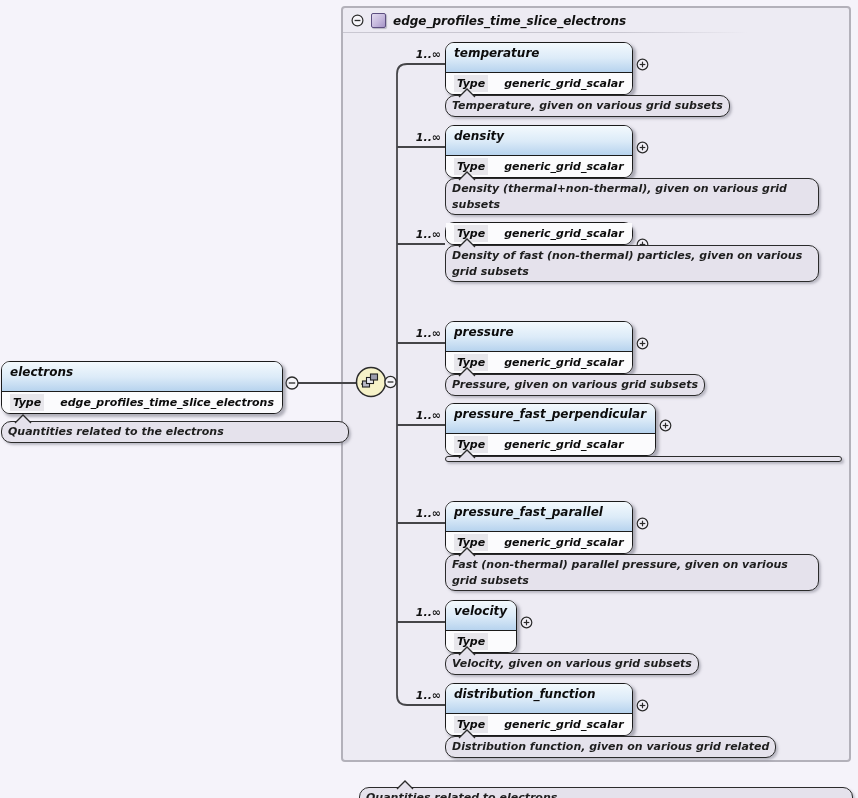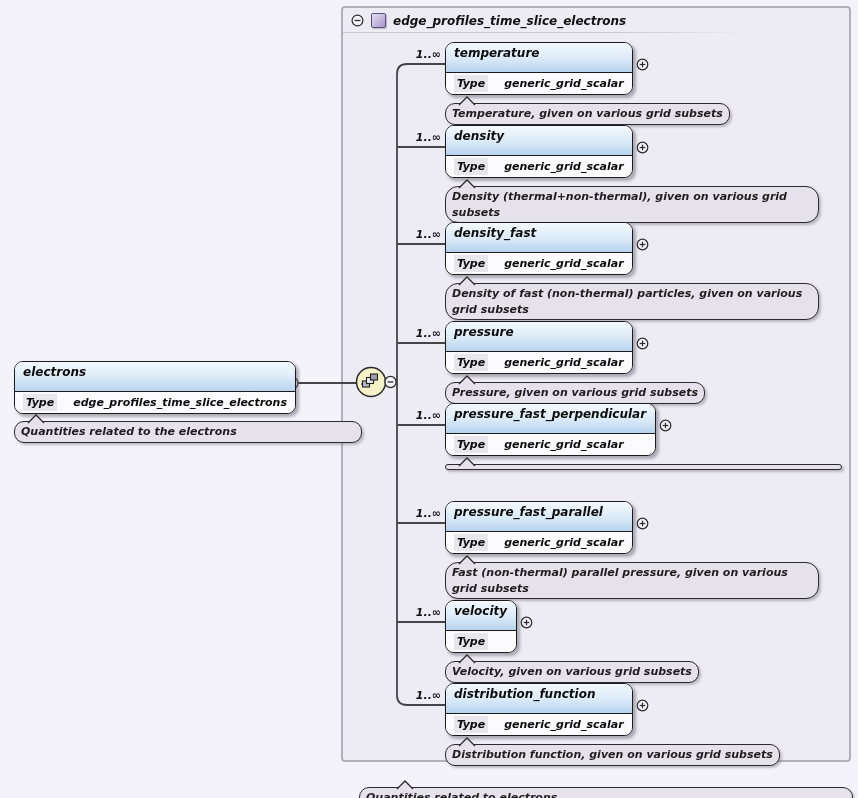--- a/index.html
+++ b/index.html
@@ -71,32 +71,31 @@
     display:flex;align-items:center;gap:16px;
     font-size:11px;font-weight:bold;color:#0c0c0c;white-space:nowrap;
     background:#fbfbfd;border-radius:0 0 8px 8px;
   }
   .type-chip{background:#e7e6eb;padding:0 3px;}
   .plus-icon{position:absolute;right:-17px;top:15px;}
 
   
   .anno{
     position:relative;display:block;width:fit-content;
-    margin-top:8px;
     background:#e5e2ec;
     border:1.3px solid #2b2b2b;border-radius:10px;
     padding:2px 6px;
     font-size:11px;font-weight:bold;line-height:15.5px;color:#1e1e1e;
     box-shadow:2px 2px 2.5px rgba(105,105,120,.4);
     box-sizing:border-box;
   }
   .node.child .anno{margin-left:34px;}
   .anno .notch{position:absolute;top:-9px;left:12px;}
   .anno.notch-right .notch{left:36px;}
-  .w374{width:374px;border-radius:13px;}
+  .w374{width:374px;}
   .w397{width:397px;}
   .bottom-anno{position:absolute;left:343px;top:771px;width:494px;z-index:2;margin:16px;}
   .root-node .anno{margin-top:7px;width:348px;}
 </style>
 </head>
 <body>
 
 <div class="stage">
 
   <div class="container">
@@ -135,21 +134,21 @@
       <rect x="366.5" y="377.5" width="7" height="6" fill="#ececf2" stroke="#222" stroke-width="1.1"></rect>
       <rect x="370.5" y="374" width="7" height="6" fill="#9d9dad" stroke="#222" stroke-width="1.1"></rect>
     </g>
 
     <g>
       <circle cx="390.5" cy="382" r="5.6" fill="#f6f5f9" stroke="#2b2b2b" stroke-width="1.3"></circle>
       <line x1="387.6" y1="382" x2="393.4" y2="382" stroke="#2b2b2b" stroke-width="1.3"></line>
     </g>
   </svg>
 
-  <div class="node root-node" style="left:14px;top:361px">
+  <div class="node root-node" style="left:1px;top:361px">
     <div class="card" style="width:282px;box-sizing:border-box">
       <div class="card-name">electrons</div>
       <div class="card-type">
         <span class="type-chip">Type</span>
         <span class="type-value">edge_profiles_time_slice_electrons</span>
       </div>
     </div>
     <div class="anno">
       <svg class="notch" width="18" height="11">
           <path d="M1,10 L9,2 L17,10" fill="#e5e2ec" stroke="#2b2b2b" stroke-width="1.3"></path>
@@ -198,21 +197,20 @@
       <svg class="notch" width="18" height="11">
           <path d="M1,10 L9,2 L17,10" fill="#e5e2ec" stroke="#2b2b2b" stroke-width="1.3"></path>
         </svg>
       <span>Density (thermal+non-thermal), given on various grid subsets</span>
     </div>
   </div>
 
   <div class="node child" style="top:222px">
     <span class="card-label">1..∞</span>
     <div class="card">
-      <div class="card-name">density_fast</div>
       <div class="card-type">
         <span class="type-chip">Type</span>
         <span class="type-value">generic_grid_scalar</span>
       </div>
       <svg class="plus-icon" width="13" height="13" viewBox="0 0 13 13">
         <circle cx="6.5" cy="6.5" r="5.3" fill="#f1eff6" stroke="#2b2b2b" stroke-width="1.2"></circle>
         <line x1="3.7" y1="6.5" x2="9.3" y2="6.5" stroke="#2b2b2b" stroke-width="1.2"></line>
         <line x1="6.5" y1="3.7" x2="6.5" y2="9.3" stroke="#2b2b2b" stroke-width="1.2"></line>
       </svg>
     </div>
@@ -321,21 +319,21 @@
       <svg class="plus-icon" width="13" height="13" viewBox="0 0 13 13">
         <circle cx="6.5" cy="6.5" r="5.3" fill="#f1eff6" stroke="#2b2b2b" stroke-width="1.2"></circle>
         <line x1="3.7" y1="6.5" x2="9.3" y2="6.5" stroke="#2b2b2b" stroke-width="1.2"></line>
         <line x1="6.5" y1="3.7" x2="6.5" y2="9.3" stroke="#2b2b2b" stroke-width="1.2"></line>
       </svg>
     </div>
     <div class="anno">
       <svg class="notch" width="18" height="11">
           <path d="M1,10 L9,2 L17,10" fill="#e5e2ec" stroke="#2b2b2b" stroke-width="1.3"></path>
         </svg>
-      <span>Distribution function, given on various grid subsets</span>
+      <span>Distribution function, given on various grid related</span>
     </div>
   </div>
 
   <div class="anno bottom-anno notch-right">
     <svg class="notch" width="18" height="11">
         <path d="M1,10 L9,2 L17,10" fill="#e5e2ec" stroke="#2b2b2b" stroke-width="1.3"></path>
       </svg>
     <span>Quantities related to electrons</span>
   </div>
 

